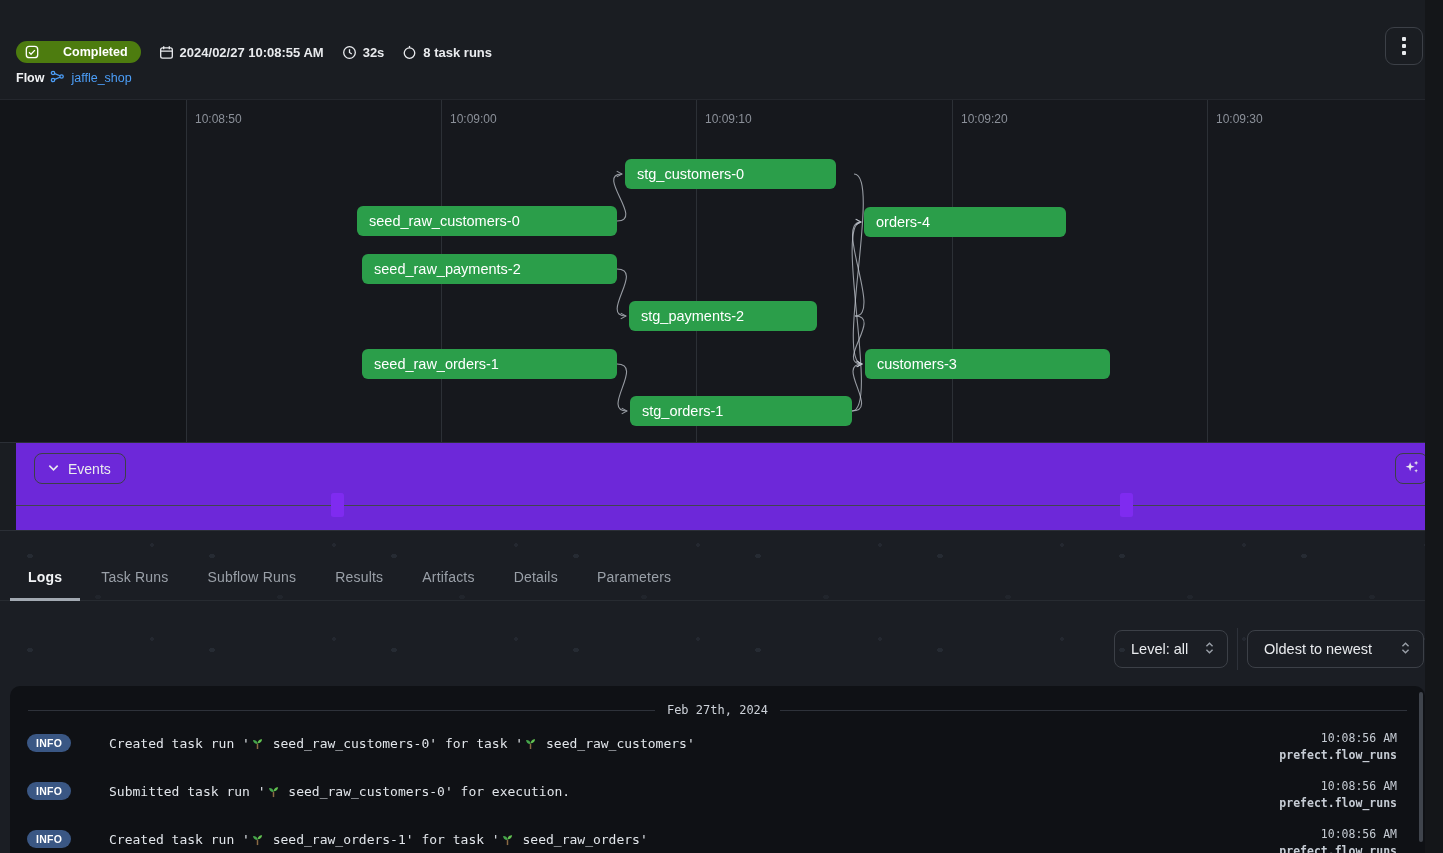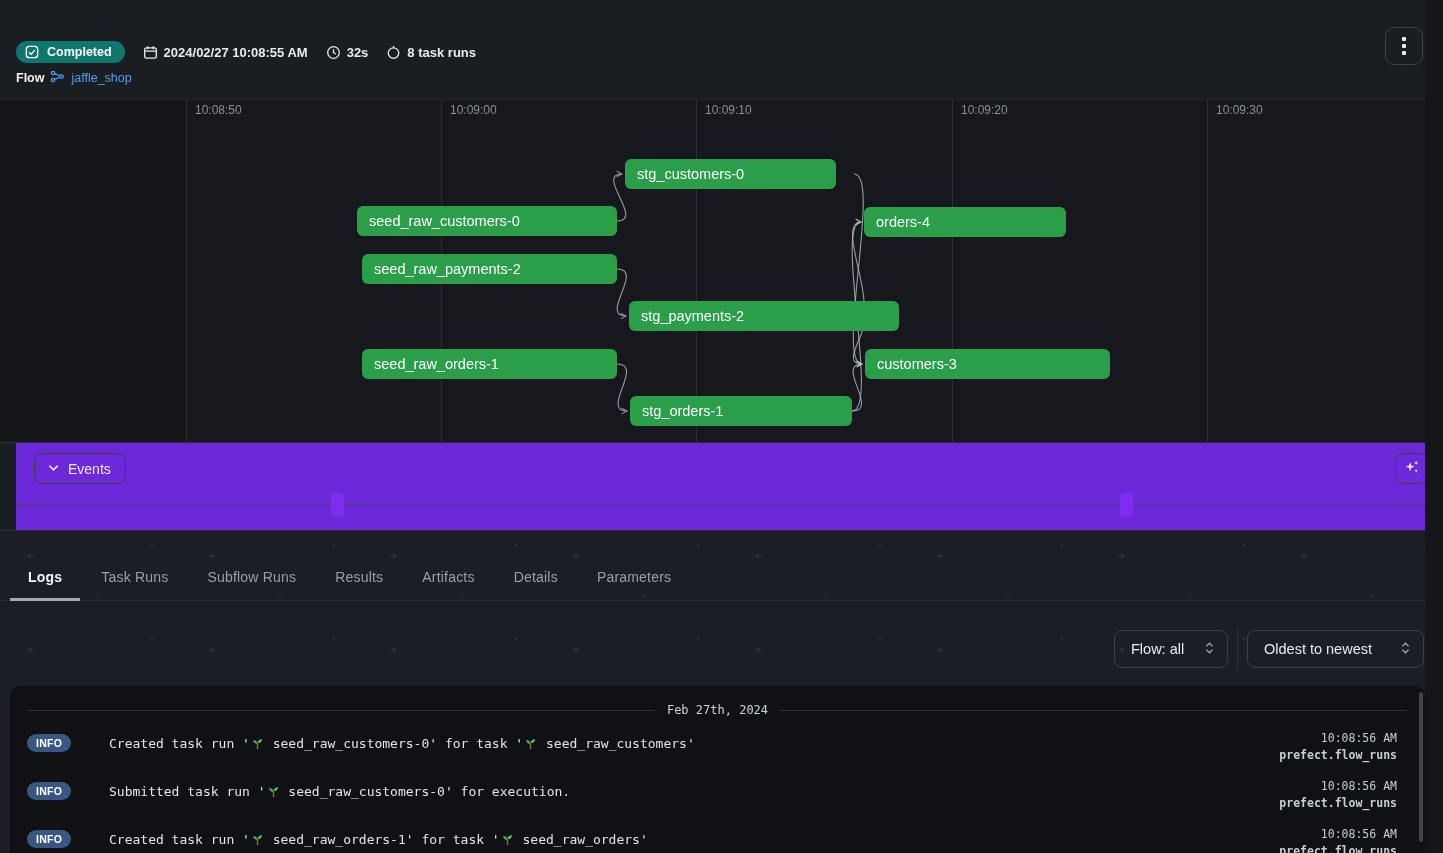--- a/index.html
+++ b/index.html
@@ -7,37 +7,37 @@
   body { font-family:"Liberation Sans", sans-serif; color:#e9ebee; position:relative; }
   .page { position:absolute; inset:0; width:1443px; height:853px; }
 
   
   .header { position:absolute; left:0; top:0; width:1425px; height:99px; }
   .breadcrumb { position:absolute; left:20px; top:7px; font-size:20px; font-weight:bold; letter-spacing:.2px; }
   .bc-link { color:#4c9ef8; text-decoration:none; cursor:pointer; }
   .bc-sep { color:#c3c8cf; font-weight:600; margin:0 7px; }
   .bc-current { color:#f4f5f7; }
   .meta-row { position:absolute; left:16px; top:41px; display:flex; align-items:center; gap:18px; }
-  .status-badge { display:inline-flex; align-items:center; gap:8px; background:#0f766e; color:#fff;
+  .status-badge { display:inline-flex; align-items:center; gap:24px; background:#4d7c0f; color:#fff;
                   font-size:12.5px; font-weight:bold; border-radius:999px; padding:4px 13px 4px 9px; }
   .meta-item { display:inline-flex; align-items:center; gap:6px; font-size:13px; font-weight:600; color:#e9ebee; }
   .meta-item svg, .status-badge svg { display:block; }
   .flow-row { position:absolute; left:16px; top:70px; display:flex; align-items:center; gap:6px; font-size:12.5px; }
   .flow-label { font-weight:bold; color:#f0f2f4; }
   .flow-link { color:#4c9ef8; text-decoration:none; cursor:pointer; }
   .kebab { position:absolute; left:1385px; top:27px; width:38px; height:38px; border:1px solid #3c4047;
            border-radius:9px; background:transparent; display:flex; flex-direction:column; gap:3.5px;
            align-items:center; justify-content:center; cursor:pointer; }
   .kebab .dot { width:3.5px; height:3.5px; background:#e8eaed; border-radius:1px; }
 
   
   .chart { position:absolute; left:0; top:99px; width:1425px; height:344px; background:#16181d;
            border-top:1px solid #24272d; border-bottom:1px solid #2b2f36; overflow:hidden; }
   .gridline { position:absolute; top:0; bottom:0; width:1px; background:#2c3036; }
-  .tick-label { position:absolute; top:3px; font-size:12px; color:#8b9099; white-space:nowrap; }
+  .tick-label { position:absolute; top:12px; font-size:12px; color:#8b9099; white-space:nowrap; }
   .left-shade { position:absolute; left:0; top:0; width:186px; bottom:0; background:rgba(0,0,0,.12); }
   .edges-svg { position:absolute; left:0; top:0; width:1425px; height:344px; }
   .task-bar { position:absolute; height:30px; background:#2b9e4a; border-radius:6px; color:#fff;
               font-size:14.5px; line-height:30px; padding-left:12px; white-space:nowrap; overflow:hidden;
               cursor:pointer; }
   .chart-controls { position:absolute; left:0; top:0; width:100%; height:100%; pointer-events:none; }
 
   
   .events { position:absolute; left:16px; top:443px; width:1425px; height:87px; background:#6d28d9; }
   .events-btn { position:absolute; left:18px; top:10px; height:31px; display:inline-flex; align-items:center;
@@ -183,21 +183,21 @@
           <path d="M855,216 C883,216 835,264 862,264" fill="none" stroke="#c2c7cf" stroke-width="1.1" opacity="0.75" marker-end="url(#arrow)"></path>
           <path d="M852,311 C880,311 834,122 861,122" fill="none" stroke="#c2c7cf" stroke-width="1.1" opacity="0.75" marker-end="url(#arrow)"></path>
           <path d="M852,311 C880,311 835,264 862,264" fill="none" stroke="#c2c7cf" stroke-width="1.1" opacity="0.75" marker-end="url(#arrow)"></path>
         </g>
     </svg>
     <div id="bars">
         <div class="task-bar" title="stg_customers-0 (10:09:07 AM – 10:09:16 AM)" style="left: 625px; top: 59px; width: 211px;">stg_customers-0</div>
         <div class="task-bar" title="seed_raw_customers-0 (10:08:57 AM – 10:09:07 AM)" style="left: 357px; top: 106px; width: 260px;">seed_raw_customers-0</div>
         <div class="task-bar" title="orders-4 (10:09:17 AM – 10:09:26 AM)" style="left: 864px; top: 107px; width: 202px;">orders-4</div>
         <div class="task-bar" title="seed_raw_payments-2 (10:08:57 AM – 10:09:07 AM)" style="left: 362px; top: 154px; width: 255px;">seed_raw_payments-2</div>
-        <div class="task-bar" title="stg_payments-2 (10:09:07 AM – 10:09:16 AM)" style="left: 629px; top: 201px; width: 270px;">stg_payments-2</div>
+        <div class="task-bar" title="stg_payments-2 (10:09:07 AM – 10:09:16 AM)" style="left: 629px; top: 201px; width: 188px;">stg_payments-2</div>
         <div class="task-bar" title="seed_raw_orders-1 (10:08:57 AM – 10:09:07 AM)" style="left: 362px; top: 249px; width: 255px;">seed_raw_orders-1</div>
         <div class="task-bar" title="customers-3 (10:09:17 AM – 10:09:26 AM)" style="left: 865px; top: 249px; width: 245px;">customers-3</div>
         <div class="task-bar" title="stg_orders-1 (10:09:07 AM – 10:09:16 AM)" style="left: 630px; top: 296px; width: 222px;">stg_orders-1</div>
       </div>
     <div class="chart-controls">
       
       
       
     </div>
   </div>
@@ -235,21 +235,21 @@
         <div class="tab">Task Runs</div>
         <div class="tab">Subflow Runs</div>
         <div class="tab">Results</div>
         <div class="tab">Artifacts</div>
         <div class="tab">Details</div>
         <div class="tab">Parameters</div>
       </div>
 
     <div class="filters">
       <button class="filter-btn" style="left:1114px; width:114px;">
-        <span>Flow: all</span>
+        <span>Level: all</span>
         <span>
           <svg width="11" height="14" viewBox="0 0 12 16" fill="none" stroke="#9aa0a8" stroke-width="1.6">
             <path d="M2.5 6l3.5-3.5L9.5 6M2.5 10l3.5 3.5L9.5 10"></path>
           </svg>
         </span>
       </button>
       <div class="filter-sep"></div>
       <button class="filter-btn" style="left:1247px; width:177px;">
         <span>Oldest to newest</span>
         <span>

